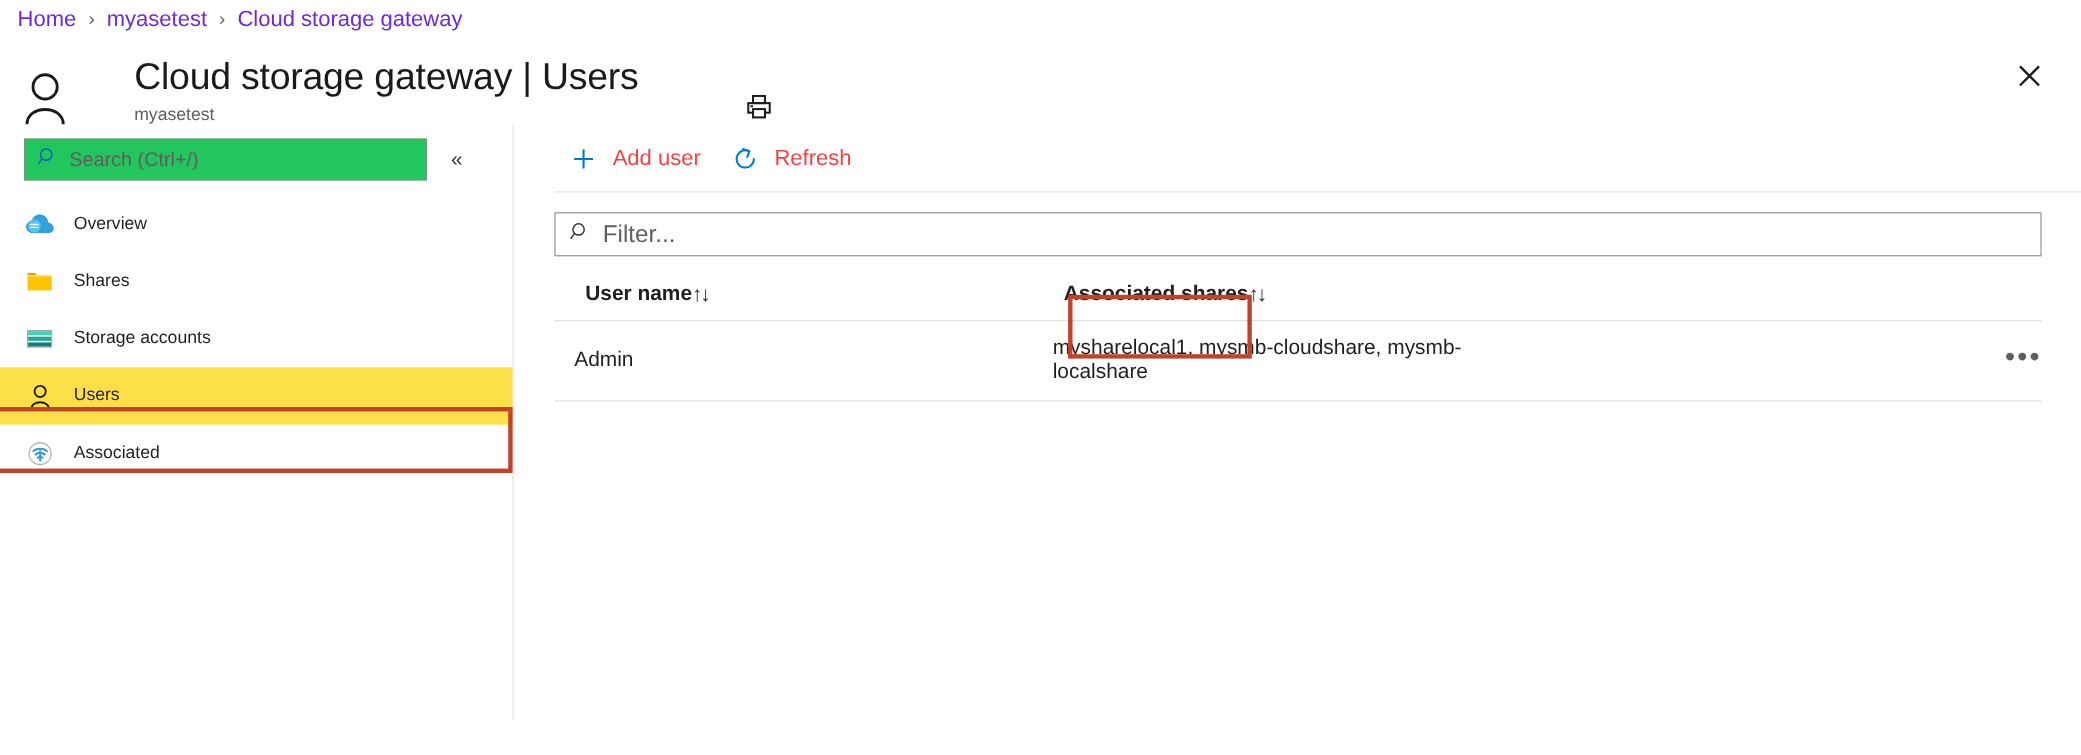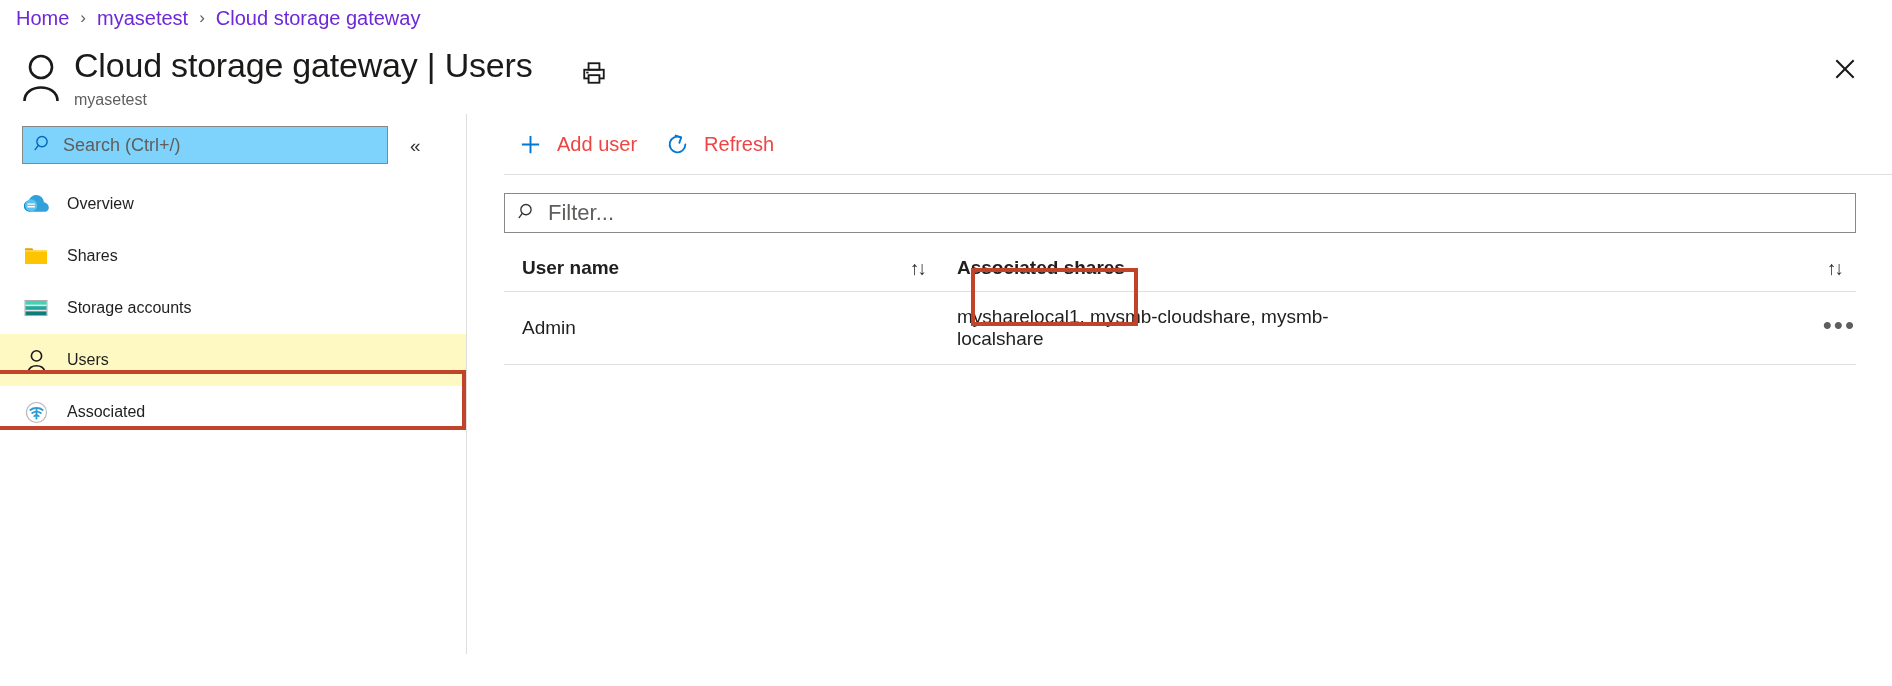--- a/index.html
+++ b/index.html
@@ -30,24 +30,25 @@
   .crumb-sep {
     color: #605e5c;
     margin: 0 11px;
     font-size: 17px;
     display: inline-block;
   }
 
   
   .title-block {
     display: flex;
-    align-items: flex-start;
+    align-items: flex-end;
     padding: 6px 0 0 18px;
     height: 78px;
     position: relative;
+    gap: 48px;
   }
   .title-avatar {
     width: 46px;
     height: 52px;
     margin-top: 8px;
     margin-right: 10px;
     flex: 0 0 auto;
   }
   .title-texts { padding-top: 2px; }
   .title-main {
@@ -105,21 +106,21 @@
     align-items: center;
     padding-left: 22px;
   }
   .search-box {
     width: 366px;
     height: 38px;
     border: 1px solid #8a8886;
     display: flex;
     align-items: center;
     padding-left: 11px;
-    background: #7dd3fc;
+    background: #22c55e;
   }
   .search-box input {
     border: 0;
     outline: 0;
     font-size: 18px;
     font-family: "Liberation Sans", sans-serif;
     color: #323130;
     background: transparent;
     margin-left: 8px;
     width: 300px;
@@ -138,21 +139,21 @@
   .nav-item {
     height: 52px;
     display: flex;
     align-items: center;
     padding-left: 22px;
     cursor: pointer;
     font-size: 16px;
     color: #201f1e;
     position: relative;
   }
-  .nav-item.selected { background: #fef9c3; text-align: center; }
+  .nav-item.selected { background: #fde047; text-align: center; }
   .nav-icon {
     width: 28px;
     height: 26px;
     margin-right: 17px;
     flex: 0 0 auto;
     display: flex;
     align-items: center;
     justify-content: center;
   }
 
@@ -244,22 +245,22 @@
     font-size: 19px;
     font-weight: 600;
     color: #201f1e;
     padding: 6px 0 12px 18px;
     border-bottom: 1px solid #e1dfdd;
     vertical-align: middle;
   }
   table.grid th .th-inner {
     display: flex;
     align-items: center;
-    justify-content: space-between;
     padding-right: 14px;
+    margin-left: 10px;
   }
   .sort-ico {
     color: #323130;
     font-size: 19px;
     cursor: pointer;
     letter-spacing: -2px;
     line-height: 1;
   }
   table.grid td {
     font-size: 19px;

